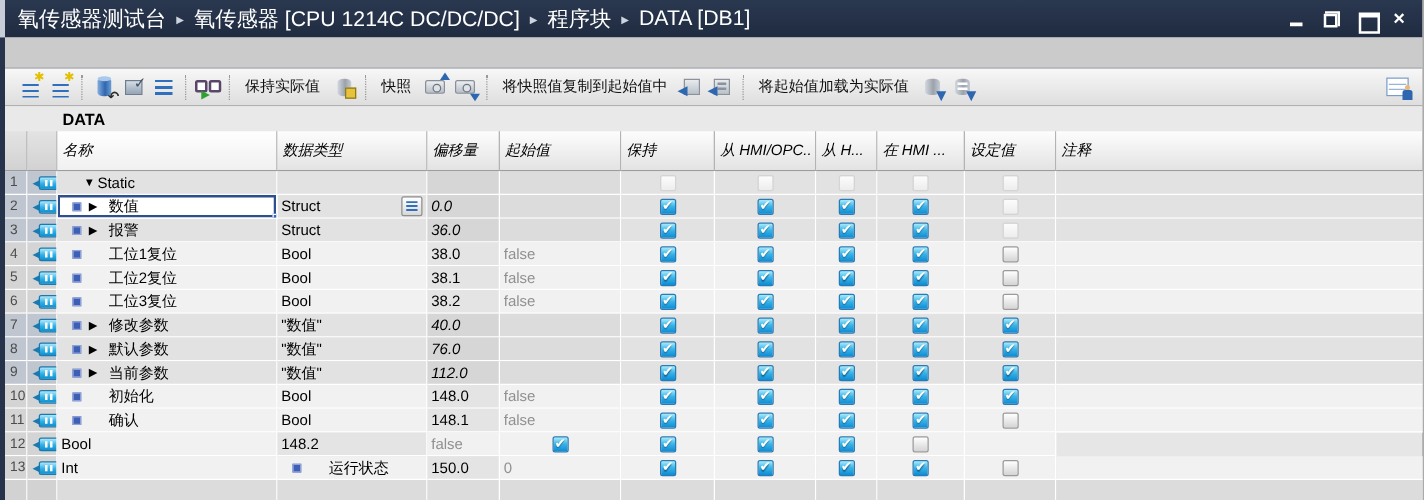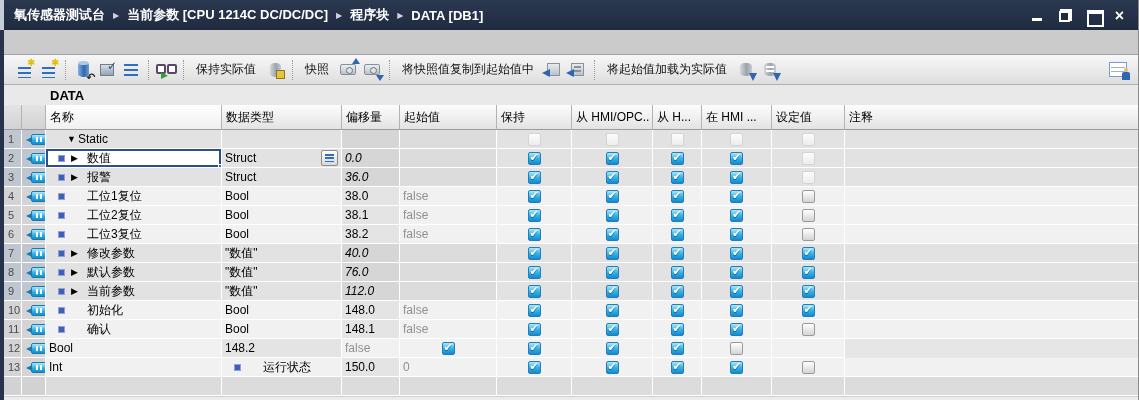--- a/index.html
+++ b/index.html
@@ -12,21 +12,21 @@
   
   #edge-top { position:absolute; left:0; top:0; width:4px; height:30px; background:#c7cdd6; z-index:5;}
   #edge { position:absolute; left:0; top:30px; width:4px; height:370px; background:#27334a; z-index:5;}
 
   
   .titlebar {
     height:30px; background:linear-gradient(#2a3850,#1f2b40);
     display:flex; align-items:center; padding:0 10px 0 14px; color:#fff;
   }
   .crumbs { display:flex; align-items:center; flex:1; overflow:hidden; white-space:nowrap;}
-  .crumb { font-size:13px; font-weight:bold; color:#ffffff; cursor:default;text-align:center; }
+  .crumb { font-size:17px; font-weight:normal; color:#ffffff; cursor:default;text-align:center; }
   .crumb-sep { font-size:8px; color:#cdd4e0; margin:0 8px; }
   .wincontrols { display:flex; align-items:center; gap:15px; margin-right:4px;}
   .wc { position:relative; width:13px; height:13px; display:inline-block; }
   .wc-min::after { content:""; position:absolute; left:1px; bottom:1px; width:10px; height:3px; background:#fff;}
   .wc-float::before { content:""; position:absolute; right:0; top:0; width:8px; height:8px; border:2px solid #fff;}
   .wc-float::after { content:""; position:absolute; left:0; bottom:0; width:7px; height:7px; border:2px solid #fff; background:#1f2b40;}
   .wc-max::before { content:""; position:absolute; left:0; top:1px; width:13px; height:11px; border:2px solid #fff; border-top-width:4px;}
   .wc-close { font-size:16px; line-height:13px; color:#fff; font-weight:bold; width:auto;}
 
   
@@ -78,21 +78,21 @@
   
   .datastrip { height:20px; background:#e9e9e9; display:flex; align-items:center; margin-left:4px;}
   .datatitle { font-size:13px; font-weight:bold; color:#000; margin-left:46px; }
 
   
   .table { margin-left:4px; width:1135px; }
   .trow, .thead {
     display:grid;
     grid-template-columns:18px 24px 176px 120px 58px 97px 75px 81px 49px 70px 73px minmax(0,1fr);
   }
-  .thead { height:25px; }
+  .thead { height:32px;font-style:italic; }
   .trow { height:19px; }
   .th {
     background:linear-gradient(#fdfdfd,#e3e3e3); border-right:1px solid #b3b3b3; border-bottom:1px solid #9c9c9c;
     font-size:12px; color:#000; display:flex; align-items:center; padding:0 4px; white-space:nowrap; overflow:hidden;
   }
   .th.blank { background:linear-gradient(#e3e3e3,#d2d2d2); }
   .th.namecol { background:linear-gradient(#ffffff,#f0f0f0); }
   .c {
     border-right:1px solid #fff; border-bottom:1px solid #fff;
     font-size:12px; color:#000; display:flex; align-items:center; padding:0 3px;
@@ -149,21 +149,21 @@
 <body>
 
 <div id="window">
   <div id="edge-top"></div>
   <div id="edge"></div>
 
   <div class="titlebar">
     <div class="crumbs" id="crumbs">
         <span class="crumb">氧传感器测试台</span>
         <span class="crumb-sep">▶</span>
-        <span class="crumb">当前参数 [CPU 1214C DC/DC/DC]</span>
+        <span class="crumb">氧传感器 [CPU 1214C DC/DC/DC]</span>
         <span class="crumb-sep">▶</span>
         <span class="crumb">程序块</span>
         <span class="crumb-sep">▶</span>
         <span class="crumb">DATA [DB1]</span>
       </div>
     <div class="wincontrols">
       <span class="wc wc-min"></span>
       <span class="wc wc-float"></span>
       <span class="wc wc-max"></span>
       <span class="wc wc-close">×</span>

